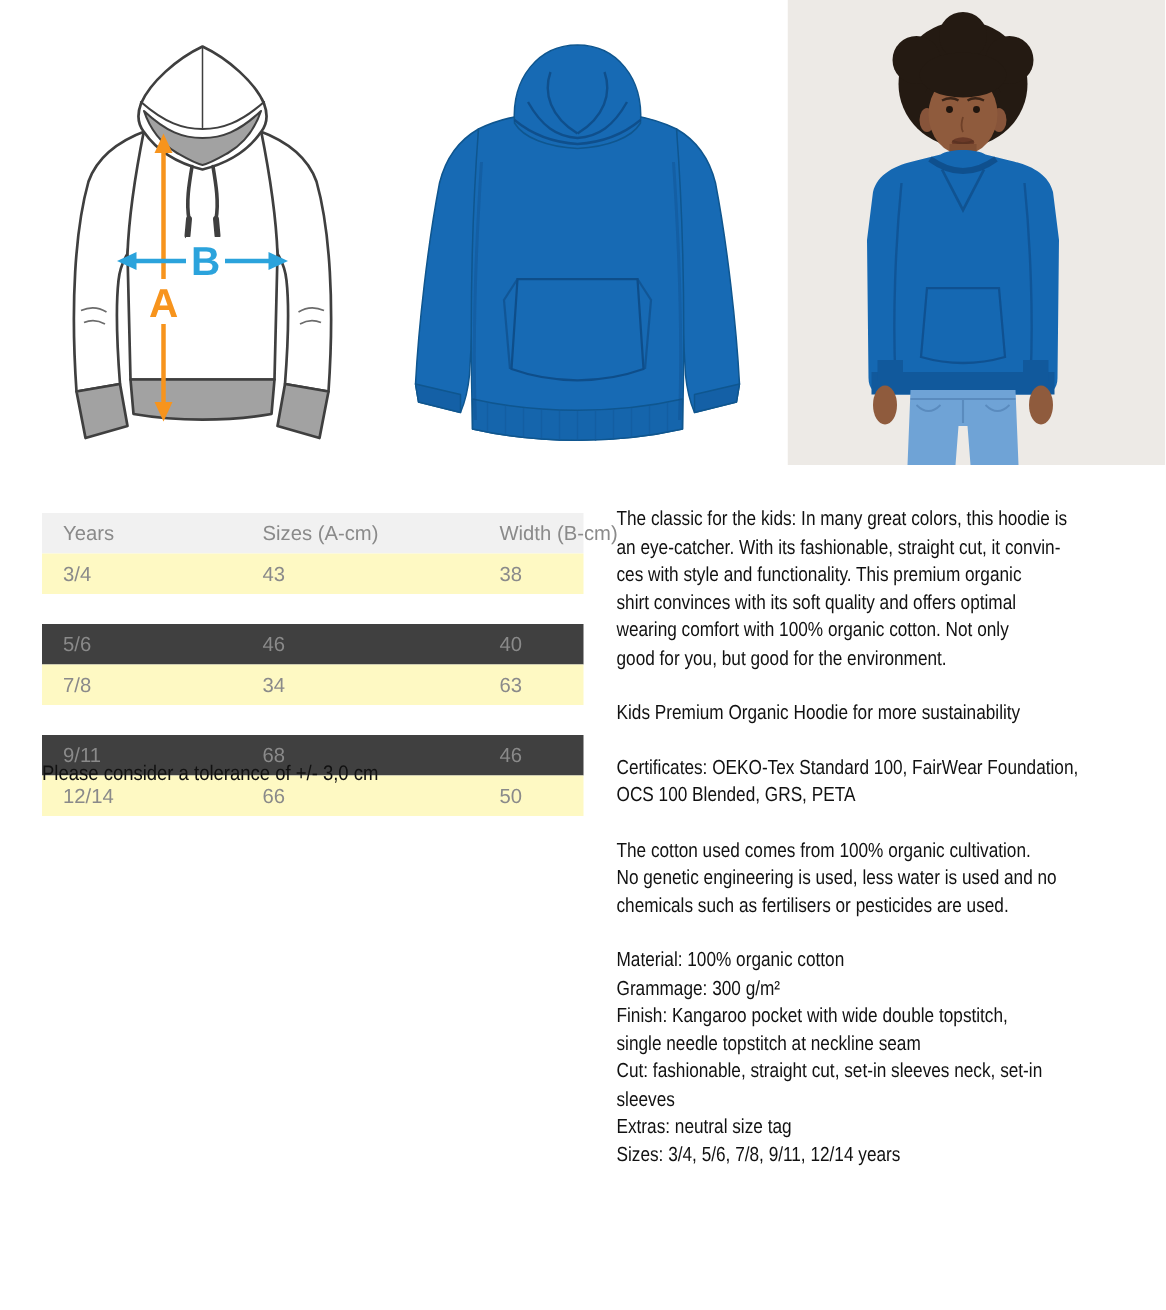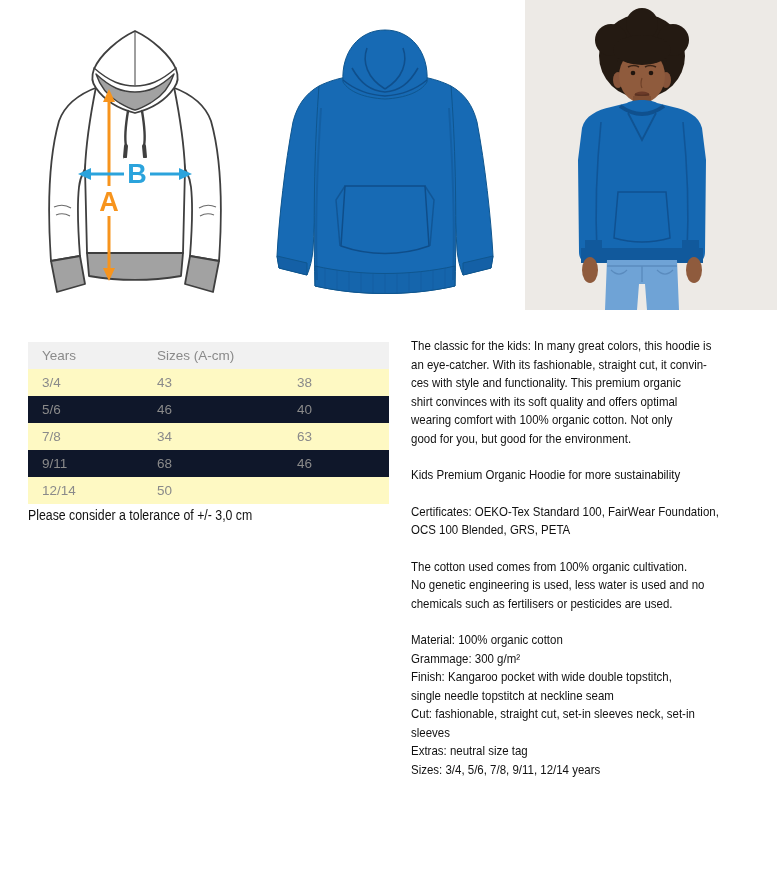--- a/index.html
+++ b/index.html
@@ -13,25 +13,25 @@
     overflow: hidden;
   }
   
   .diagram-wrap   { position: absolute; left: 30px;  top: 25px;  width: 210px; height: 280px; }
   .flat-photo-wrap{ position: absolute; left: 255px; top: 18px;  width: 260px; height: 292px; }
   .model-wrap     { position: absolute; left: 525px; top: 0px;   width: 252px; height: 310px; }
   .diagram-wrap svg, .flat-photo-wrap svg, .model-wrap svg { display:block; width:100%; height:100%; }
 
   
   .size-table { position: absolute; left: 28px; top: 342px; width: 361px; font-size: 13.5px; color: #8a8a8a; }
-  .trow { display: grid; grid-template-columns: 115px 140px 106px; height: 27px; line-height: 27px; }
+  .trow { display: grid; grid-template-columns: 115px 140px 106px; height: 27px; line-height: 27px; gap: 18px; }
   .trow > div { padding-left: 14px; overflow: hidden; white-space: nowrap; }
   .trow.head { background: #f1f1f1; }
   .trow.odd  { background: #fef9c3; }
-  .trow.even { background: #0f172a; }
+  .trow.even { background: #404040; margin-top: 20px; }
 
   .tolerance-note {
     position: absolute; left: 28px; top: 507px;
     font-size: 14px; color: #111; white-space: nowrap;
     width: 420px; transform: scaleX(0.88); transform-origin: top left;
   }
 
   
   .description {
     position: absolute; left: 411px; top: 337px;
@@ -205,20 +205,21 @@
       <path d="M117,266 L117,282" stroke="#5A8BBE" stroke-width="1.4" fill="none"></path>
       <path d="M86,270 Q94,278 102,270" stroke="#5A8BBE" stroke-width="1.2" fill="none"></path>
       <path d="M132,270 Q140,278 148,270" stroke="#5A8BBE" stroke-width="1.2" fill="none"></path>
     </svg>
   </div>
 
   <div class="size-table">
     <div class="trow head">
       <div>Years</div>
       <div>Sizes (A-cm)</div>
+      <div>Width (B-cm)</div>
     </div>
     <div class="trow odd">
       <div>3/4</div>
       <div>43</div>
       <div>38</div>
     </div>
     <div class="trow even">
       <div>5/6</div>
       <div>46</div>
       <div>40</div>
@@ -228,20 +229,21 @@
       <div>34</div>
       <div>63</div>
     </div>
     <div class="trow even">
       <div>9/11</div>
       <div>68</div>
       <div>46</div>
     </div>
     <div class="trow odd">
       <div>12/14</div>
+      <div>66</div>
       <div>50</div>
     </div>
   </div>
 
   <div class="tolerance-note">Please consider a tolerance of +/- 3,0 cm</div>
 
   <div class="description">
     <p>The classic for the kids: In many great colors, this hoodie is
 an eye-catcher. With its fashionable, straight cut, it convin-
 ces with style and functionality. This premium organic

